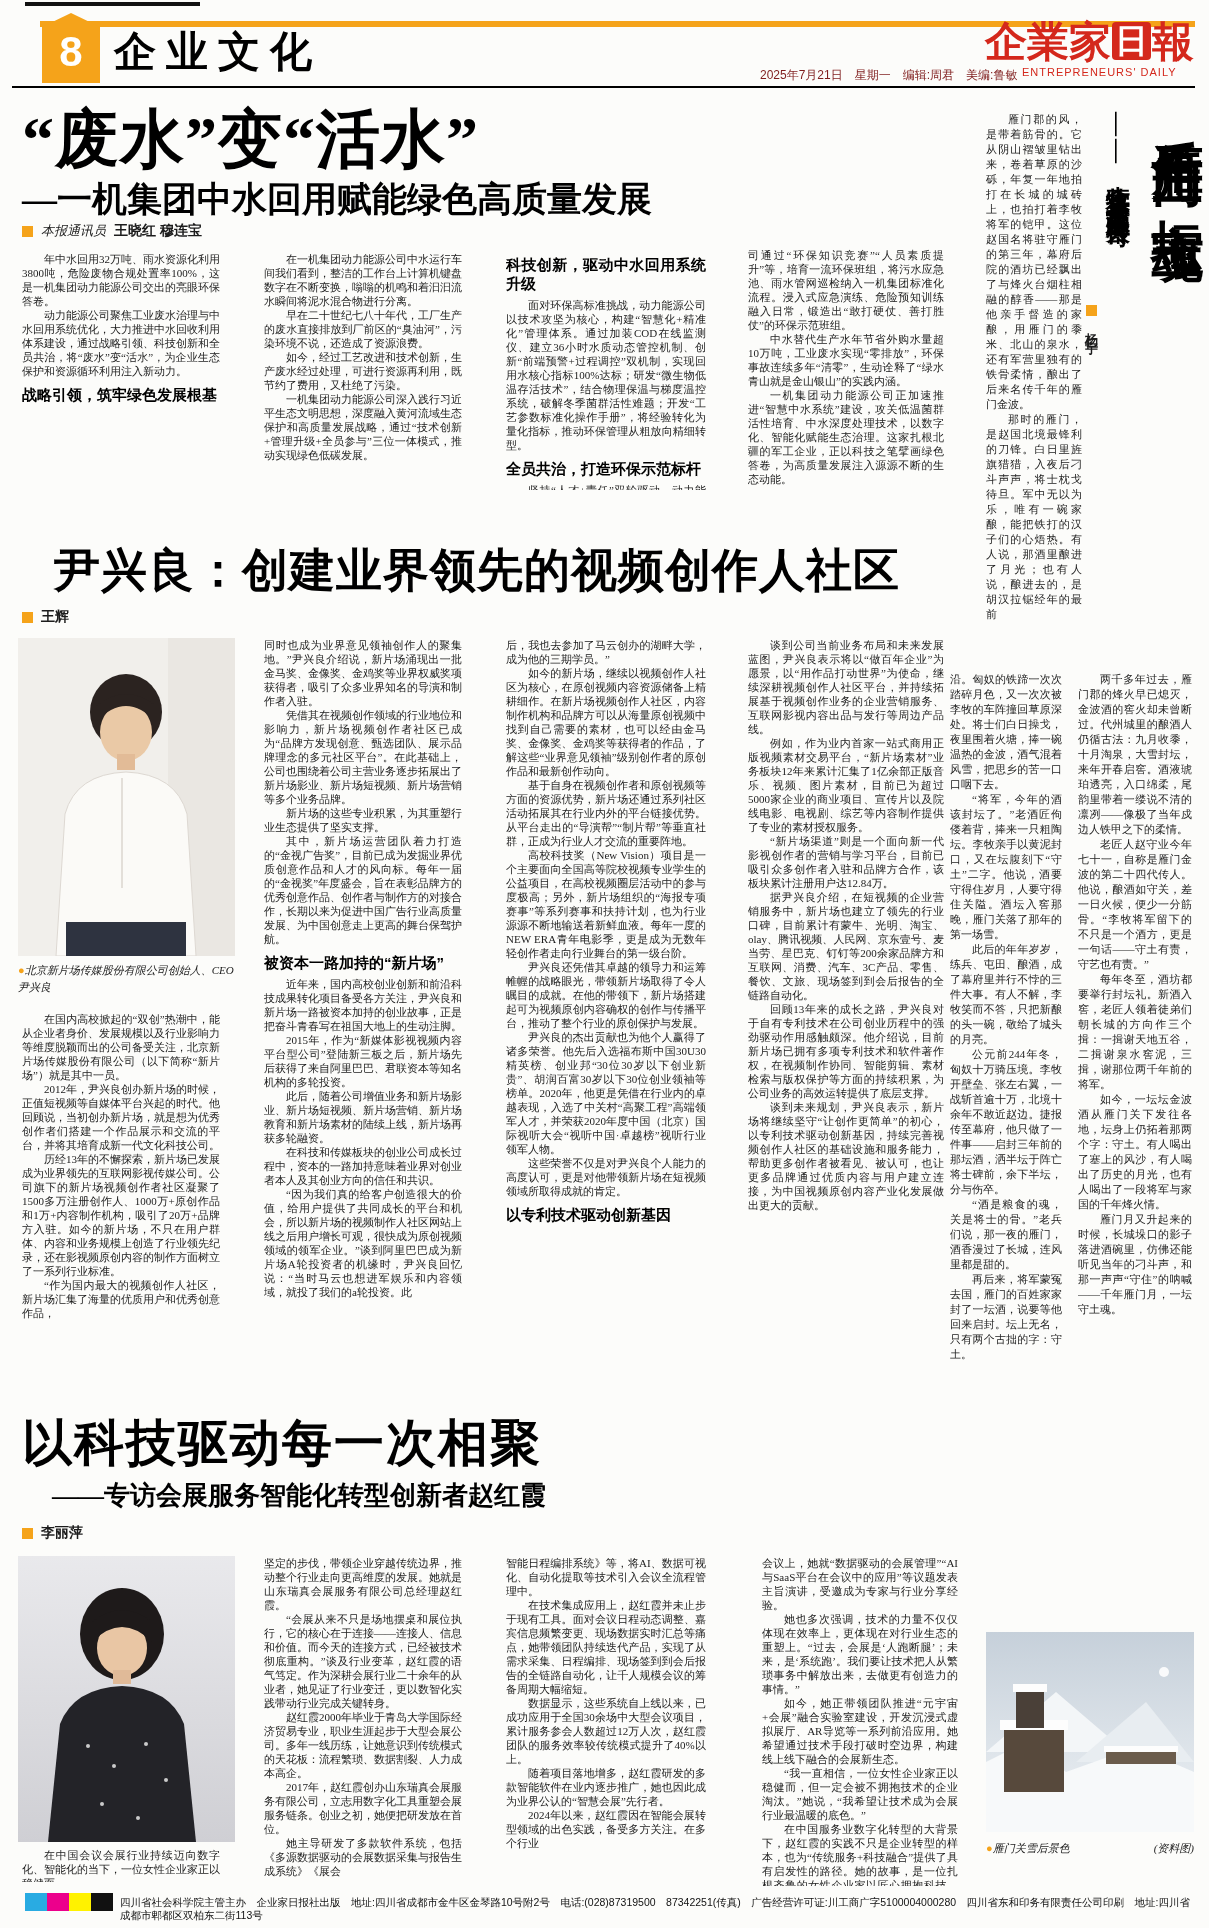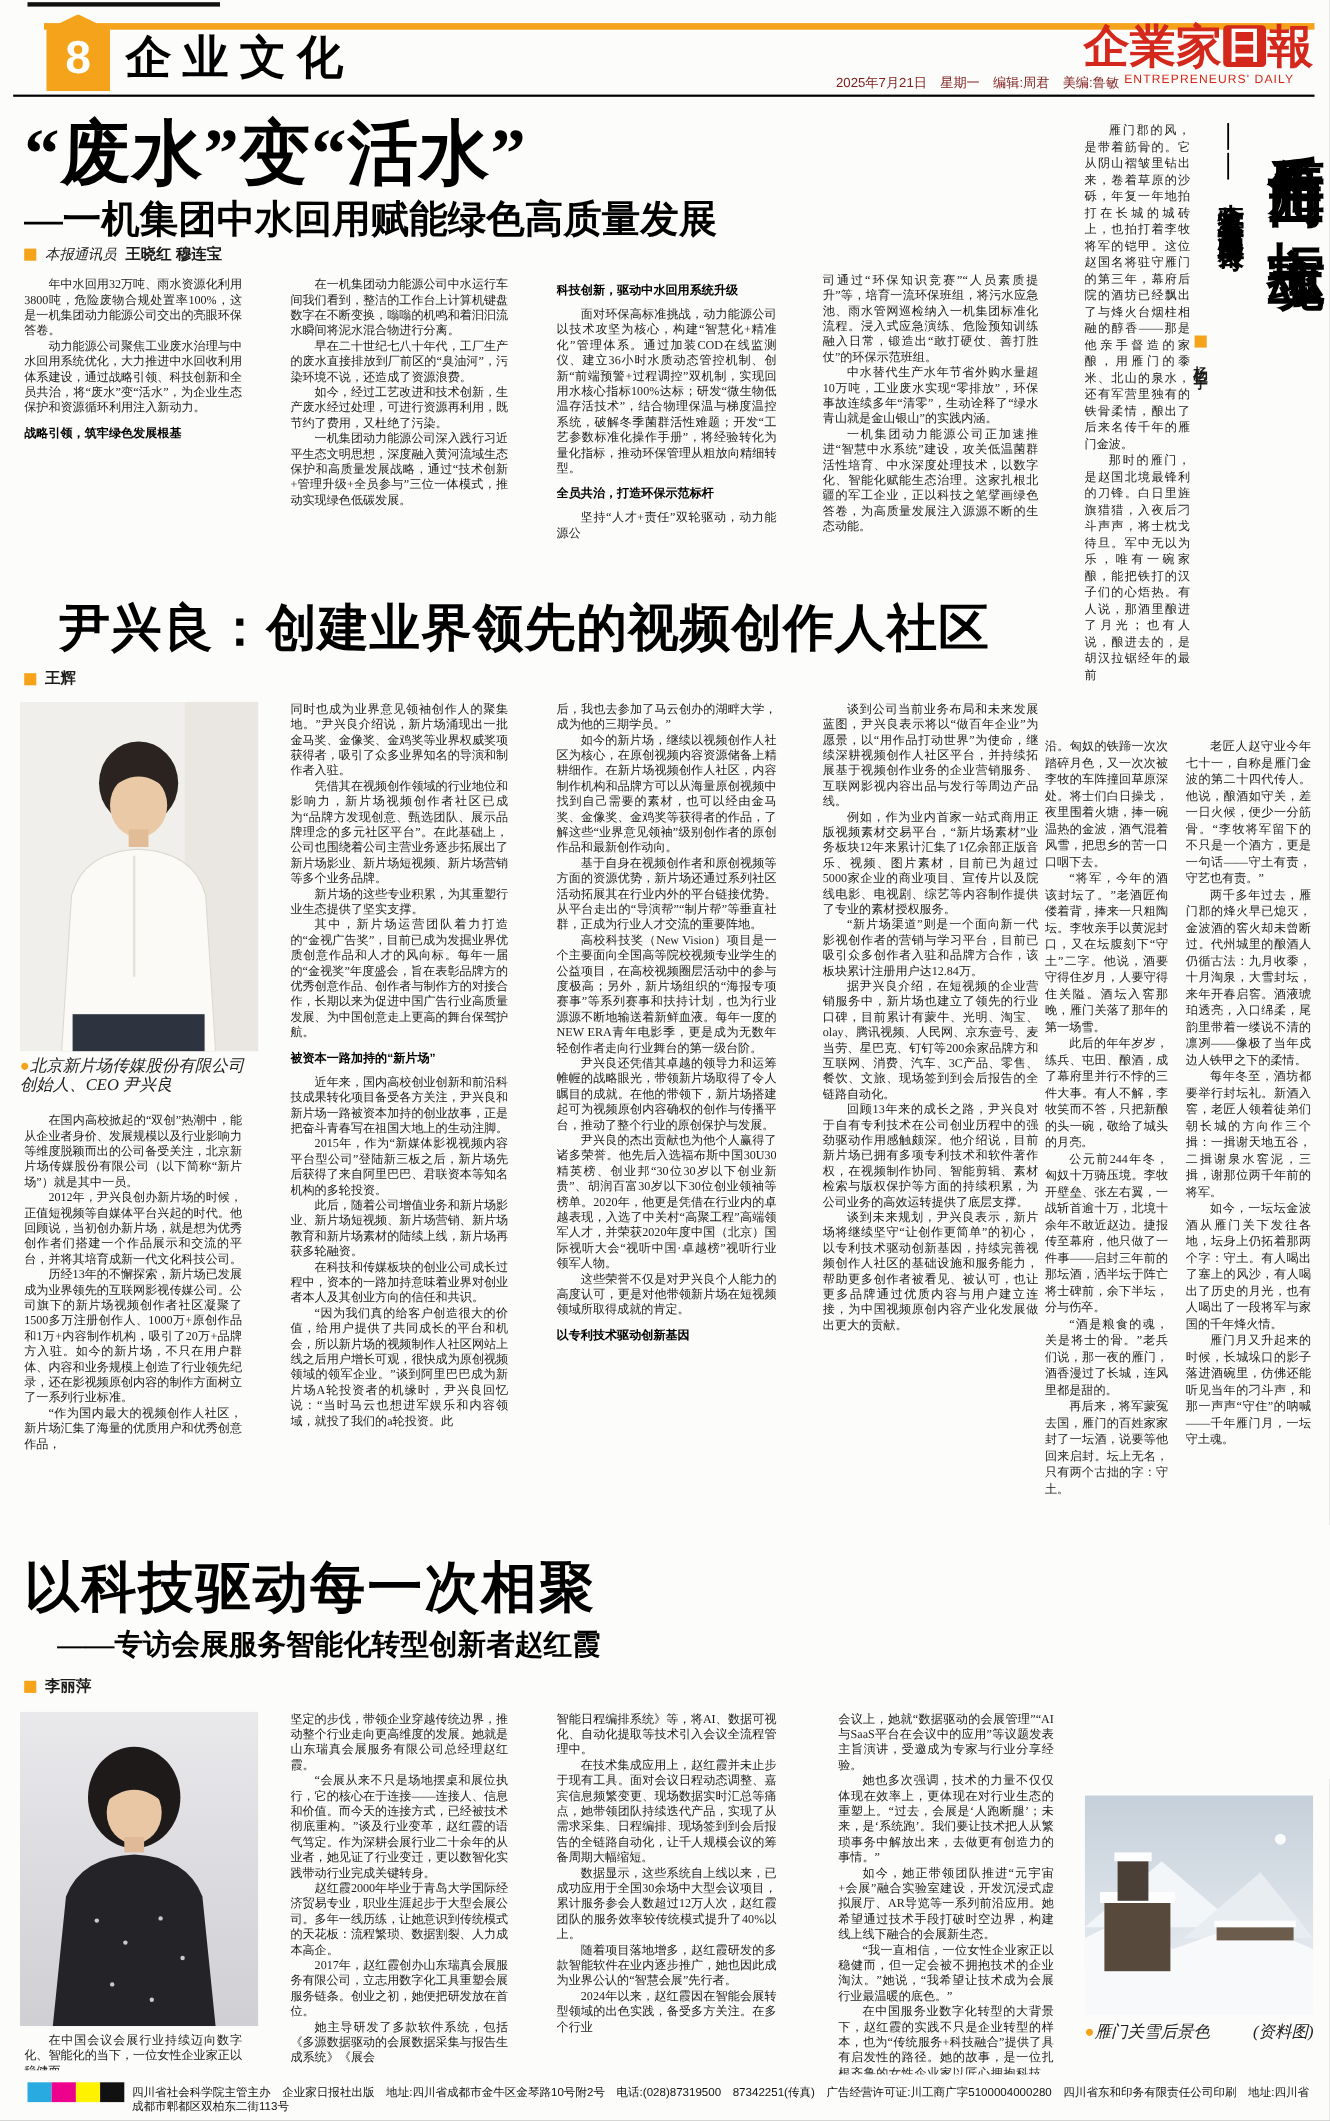--- a/index.html
+++ b/index.html
@@ -21,27 +21,27 @@
                 padding:0 3px;border-radius:4px;vertical-align:4px;margin:0 1px;}
   .masthead-en{left:1022px;top:66px;font-size:11px;letter-spacing:1px;color:var(--red);
                font-family:"Liberation Sans",sans-serif;}
   .dateline{left:760px;top:67px;font-size:12px;color:#7f1d1d;font-family:"Liberation Sans",sans-serif;}
   .header-rule{left:12px;top:86px;width:1183px;height:2px;background:#000;}
   
   .col{position:absolute;overflow:hidden;text-align:justify;}
   .body-p{margin:0;font-size:11px;line-height:14px;text-indent:2em;color:var(--ink);}
   .body-p.ni{text-indent:0;}
   .a3col .body-p{line-height:15px;}
-  .col-subhead{margin:7px 0 5px;font-size:11px;line-height:19px;font-weight:800;color:#000;
+  .col-subhead{margin:7px 0 5px;font-size:15px;line-height:19px;font-weight:800;color:#000;
                font-family:"Liberation Sans","DejaVu Sans",sans-serif;text-indent:0;}
   .byline{position:absolute;display:flex;align-items:center;gap:8px;}
   .byline .sq{width:11px;height:11px;background:var(--accent);flex:none;}
   .byline .prefix{font-size:13px;font-style:italic;color:#222;}
   .byline .names{font-size:14px;font-weight:700;font-family:"Liberation Sans",sans-serif;}
-  .caption{position:absolute;font-size:15px;line-height:17px;font-style:italic;color:#222;}
+  .caption{position:absolute;font-size:11px;line-height:17px;font-style:italic;color:#222;}
   .caption .dot{color:var(--accent);font-style:normal;}
   
   .a1-title{left:22px;top:96px;font-size:64px;font-weight:900;letter-spacing:1px;color:#000;}
   .a1-subtitle{left:22px;top:176px;font-size:35px;font-weight:600;color:#000;}
   .a2-title{left:22px;top:540px;font-size:46px;font-weight:900;color:#000;letter-spacing:1px;margin-left:32px;}
   .a4-title{left:22px;top:1410px;font-size:50px;font-weight:900;color:#000;letter-spacing:2px;}
   .a4-subtitle{left:52px;top:1478px;font-size:26px;font-weight:600;color:#000;}
   
   .vert{writing-mode:vertical-rl;}
   .a3-title{left:1142px;top:98px;height:680px;font-size:52px;font-weight:900;color:#000;letter-spacing:4px;}
@@ -174,22 +174,22 @@
     </div>
   <div class="col a3col" style="left:950px;top:672px;width:112px;height:946px;">
       <p class="body-p ni">沿。匈奴的铁蹄一次次踏碎月色，又一次次被李牧的车阵撞回草原深处。将士们白日操戈，夜里围着火塘，捧一碗温热的金波，酒气混着风雪，把思乡的苦一口口咽下去。</p>
       <p class="body-p">“将军，今年的酒该封坛了。”老酒匠佝偻着背，捧来一只粗陶坛。李牧亲手以黄泥封口，又在坛腹刻下“守土”二字。他说，酒要守得住岁月，人要守得住关隘。酒坛入窖那晚，雁门关落了那年的第一场雪。</p>
       <p class="body-p">此后的年年岁岁，练兵、屯田、酿酒，成了幕府里并行不悖的三件大事。有人不解，李牧笑而不答，只把新酿的头一碗，敬给了城头的月亮。</p>
       <p class="body-p">公元前244年冬，匈奴十万骑压境。李牧开壁垒、张左右翼，一战斩首逾十万，北境十余年不敢近赵边。捷报传至幕府，他只做了一件事——启封三年前的那坛酒，洒半坛于阵亡将士碑前，余下半坛，分与伤卒。</p>
       <p class="body-p">“酒是粮食的魂，关是将士的骨。”老兵们说，那一夜的雁门，酒香漫过了长城，连风里都是甜的。</p>
       <p class="body-p">再后来，将军蒙冤去国，雁门的百姓家家封了一坛酒，说要等他回来启封。坛上无名，只有两个古拙的字：守土。</p>
     </div>
   <div class="col a3col" style="left:1078px;top:672px;width:114px;height:946px;">
+      <p class="body-p">两千多年过去，雁门郡的烽火早已熄灭，金波酒的窖火却未曾断过。代州城里的酿酒人仍循古法：九月收黍，十月淘泉，大雪封坛，来年开春启窖。酒液琥珀透亮，入口绵柔，尾韵里带着一缕说不清的凛冽——像极了当年戍边人铁甲之下的柔情。</p>
       <p class="body-p">老匠人赵守业今年七十一，自称是雁门金波的第二十四代传人。他说，酿酒如守关，差一日火候，便少一分筋骨。“李牧将军留下的不只是一个酒方，更是一句话——守土有责，守艺也有责。”</p>
-      <p class="body-p">两千多年过去，雁门郡的烽火早已熄灭，金波酒的窖火却未曾断过。代州城里的酿酒人仍循古法：九月收黍，十月淘泉，大雪封坛，来年开春启窖。酒液琥珀透亮，入口绵柔，尾韵里带着一缕说不清的凛冽——像极了当年戍边人铁甲之下的柔情。</p>
       <p class="body-p">每年冬至，酒坊都要举行封坛礼。新酒入窖，老匠人领着徒弟们朝长城的方向作三个揖：一揖谢天地五谷，二揖谢泉水窖泥，三揖，谢那位两千年前的将军。</p>
       <p class="body-p">如今，一坛坛金波酒从雁门关下发往各地，坛身上仍拓着那两个字：守土。有人喝出了塞上的风沙，有人喝出了历史的月光，也有人喝出了一段将军与家国的千年烽火情。</p>
       <p class="body-p">雁门月又升起来的时候，长城垛口的影子落进酒碗里，仿佛还能听见当年的刁斗声，和那一声声“守住”的呐喊——千年雁门月，一坛守土魂。</p>
     </div>
   <div class="photo" style="left:986px;top:1632px;width:208px;height:200px;">
     <svg width="208" height="200" viewBox="0 0 208 200">
       <defs>
         <linearGradient id="sky" x1="0" y1="0" x2="0" y2="1">
           <stop offset="0" stop-color="#c6d0da"></stop>
             <stop offset="1" stop-color="#eef2f5"></stop>

